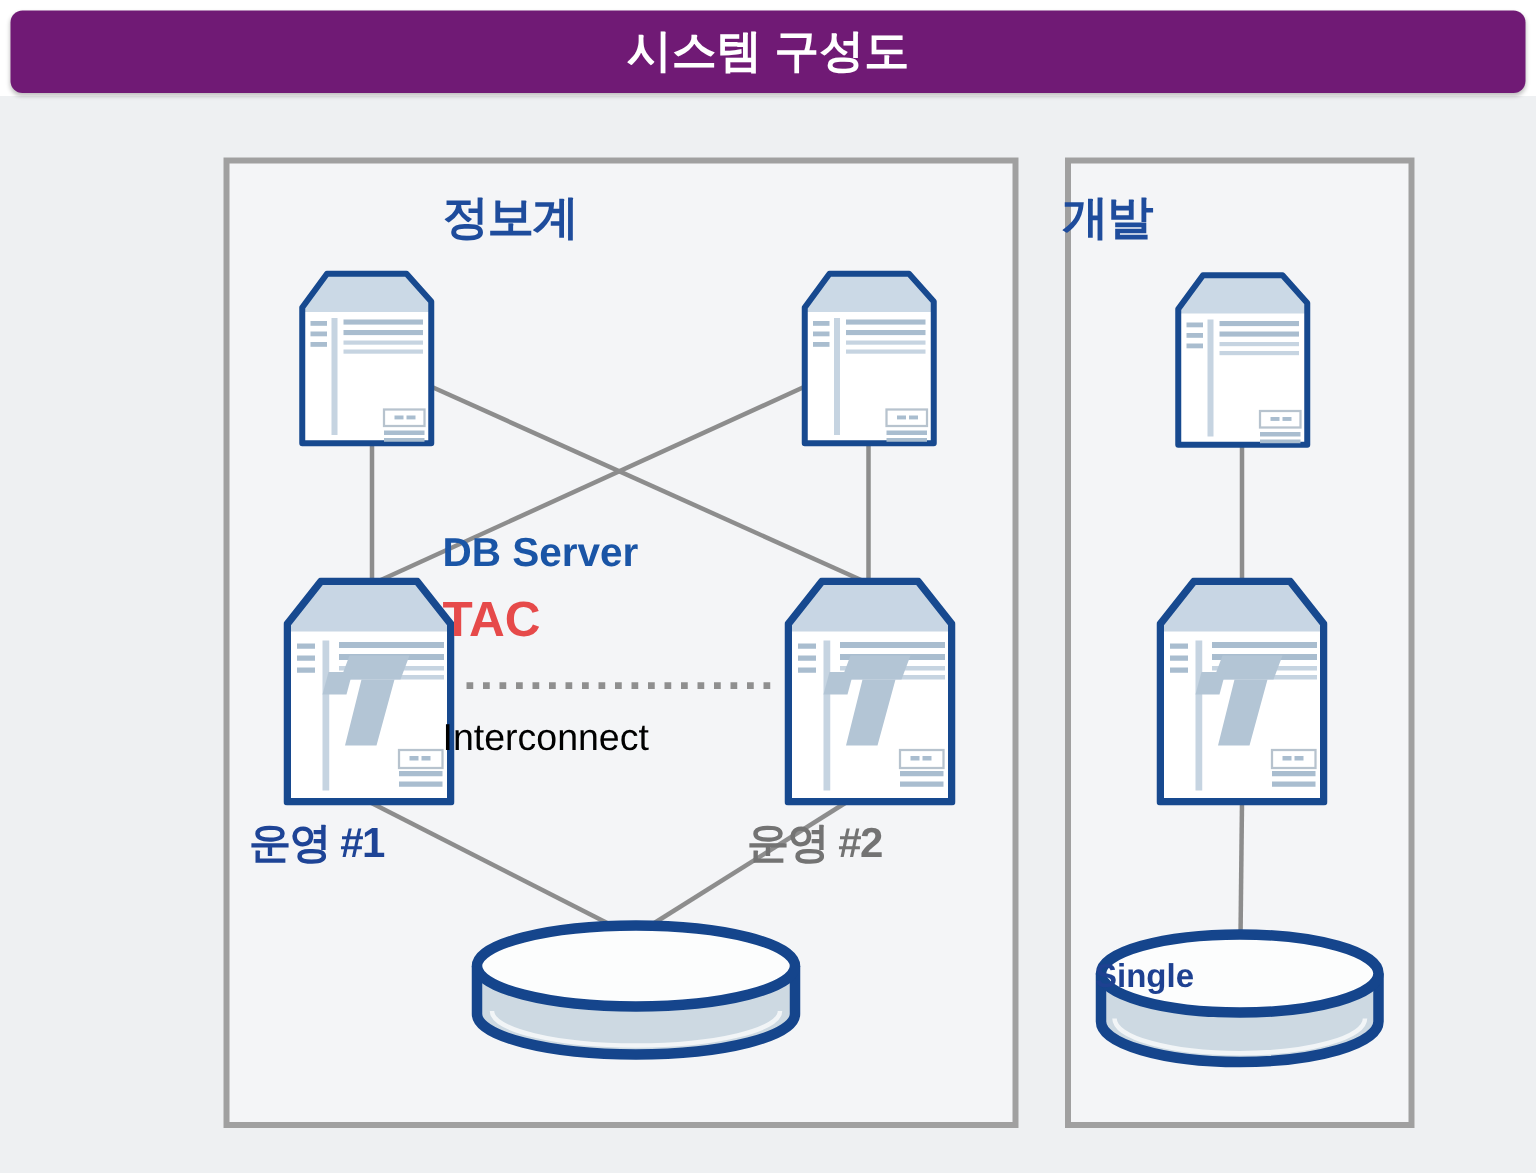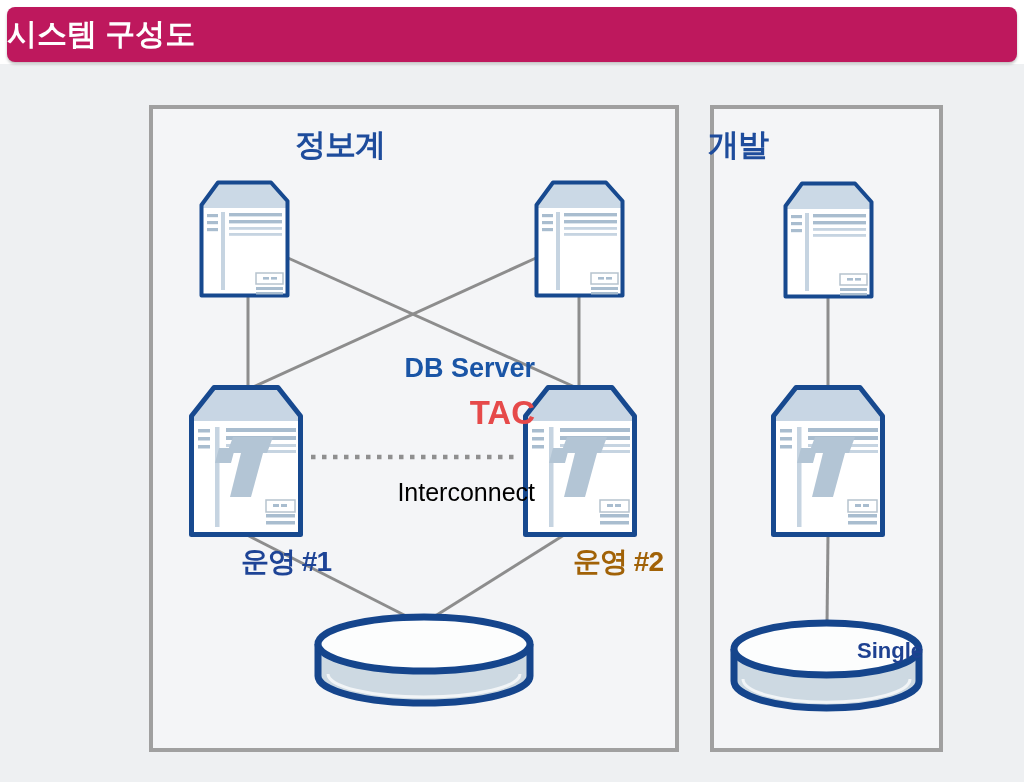--- a/index.html
+++ b/index.html
@@ -3,45 +3,45 @@
 <meta charset="utf-8">
 <style>
   * { margin:0; padding:0; box-sizing:border-box; }
   html,body { width:1024px; height:782px; background:#ffffff;
     font-family:"Liberation Sans","DejaVu Sans",sans-serif; }
   .page { position:relative; width:1024px; height:782px; overflow:hidden; background:#ffffff; }
   .canvas-bg { position:absolute; left:0; top:64px; width:1024px; height:718px; background:#eef0f2; }
 
   
   .title-bar { position:absolute; left:7px; top:7px; width:1010px; height:55px;
-    background:#be185d; border-radius:8px; display:flex; align-items:center; justify-content:flex-start;
+    background:#701a75; border-radius:8px; display:flex; align-items:center; justify-content:center;
     box-shadow:0 2px 3px rgba(0,0,0,.25); }
   .title-bar h1 { color:#ffffff; font-size:30px; font-weight:bold; letter-spacing:0px; }
 
   
   .panel { position:absolute; top:105px; height:647px; border:4px solid #a0a0a0; background:#f4f5f7; }
   .panel.info { left:149px; width:530px; }
   .panel.dev  { left:710px; width:233px; }
   .panel-title { position:absolute; top:124px; font-size:31px; font-weight:bold; color:#1e4c9c;
     letter-spacing:-1px; }
   .panel-title.info { left:295px; width:240px; }
   .panel-title.dev  { left:708px; width:240px; }
 
   
   svg.connections { position:absolute; left:0; top:0; width:1024px; height:782px; pointer-events:none; }
 
   .abs { position:absolute; }
 
   
-  .lbl { position:absolute; text-align:right; white-space:nowrap; }
+  .lbl { position:absolute; text-align:left; white-space:nowrap; }
   .lbl.db     { left:295px; top:353px; width:240px; font-size:27px; font-weight:bold; color:#1a55a6; }
   .lbl.tac    { left:295px; top:394px; width:240px; font-size:33px; font-weight:bold; color:#e64a4a; }
   .lbl.interc { left:295px; top:478px; width:240px; font-size:25px; font-weight:normal; color:#000000; }
   .lbl.node1  { left:166px; top:543px; width:165px; font-size:28px; font-weight:bold; color:#1e4496; letter-spacing:-1px; }
-  .lbl.node2  { left:498px; top:543px; width:165px; font-size:28px; font-weight:bold; color:#a16207; letter-spacing:-1px; }
+  .lbl.node2  { left:498px; top:543px; width:165px; font-size:28px; font-weight:bold; color:#737373; letter-spacing:-1px; }
   .lbl.disk-shared { left:314px; top:630px; width:220px; font-size:26px; font-weight:bold; color:#1e4191; }
   .lbl.disk-single { left:730px; top:638px; width:193px; font-size:22px; font-weight:bold; color:#1e4191; }
 </style>
 </head>
 <body>
 
 <div class="page">
 
   <div class="canvas-bg"></div>
 

